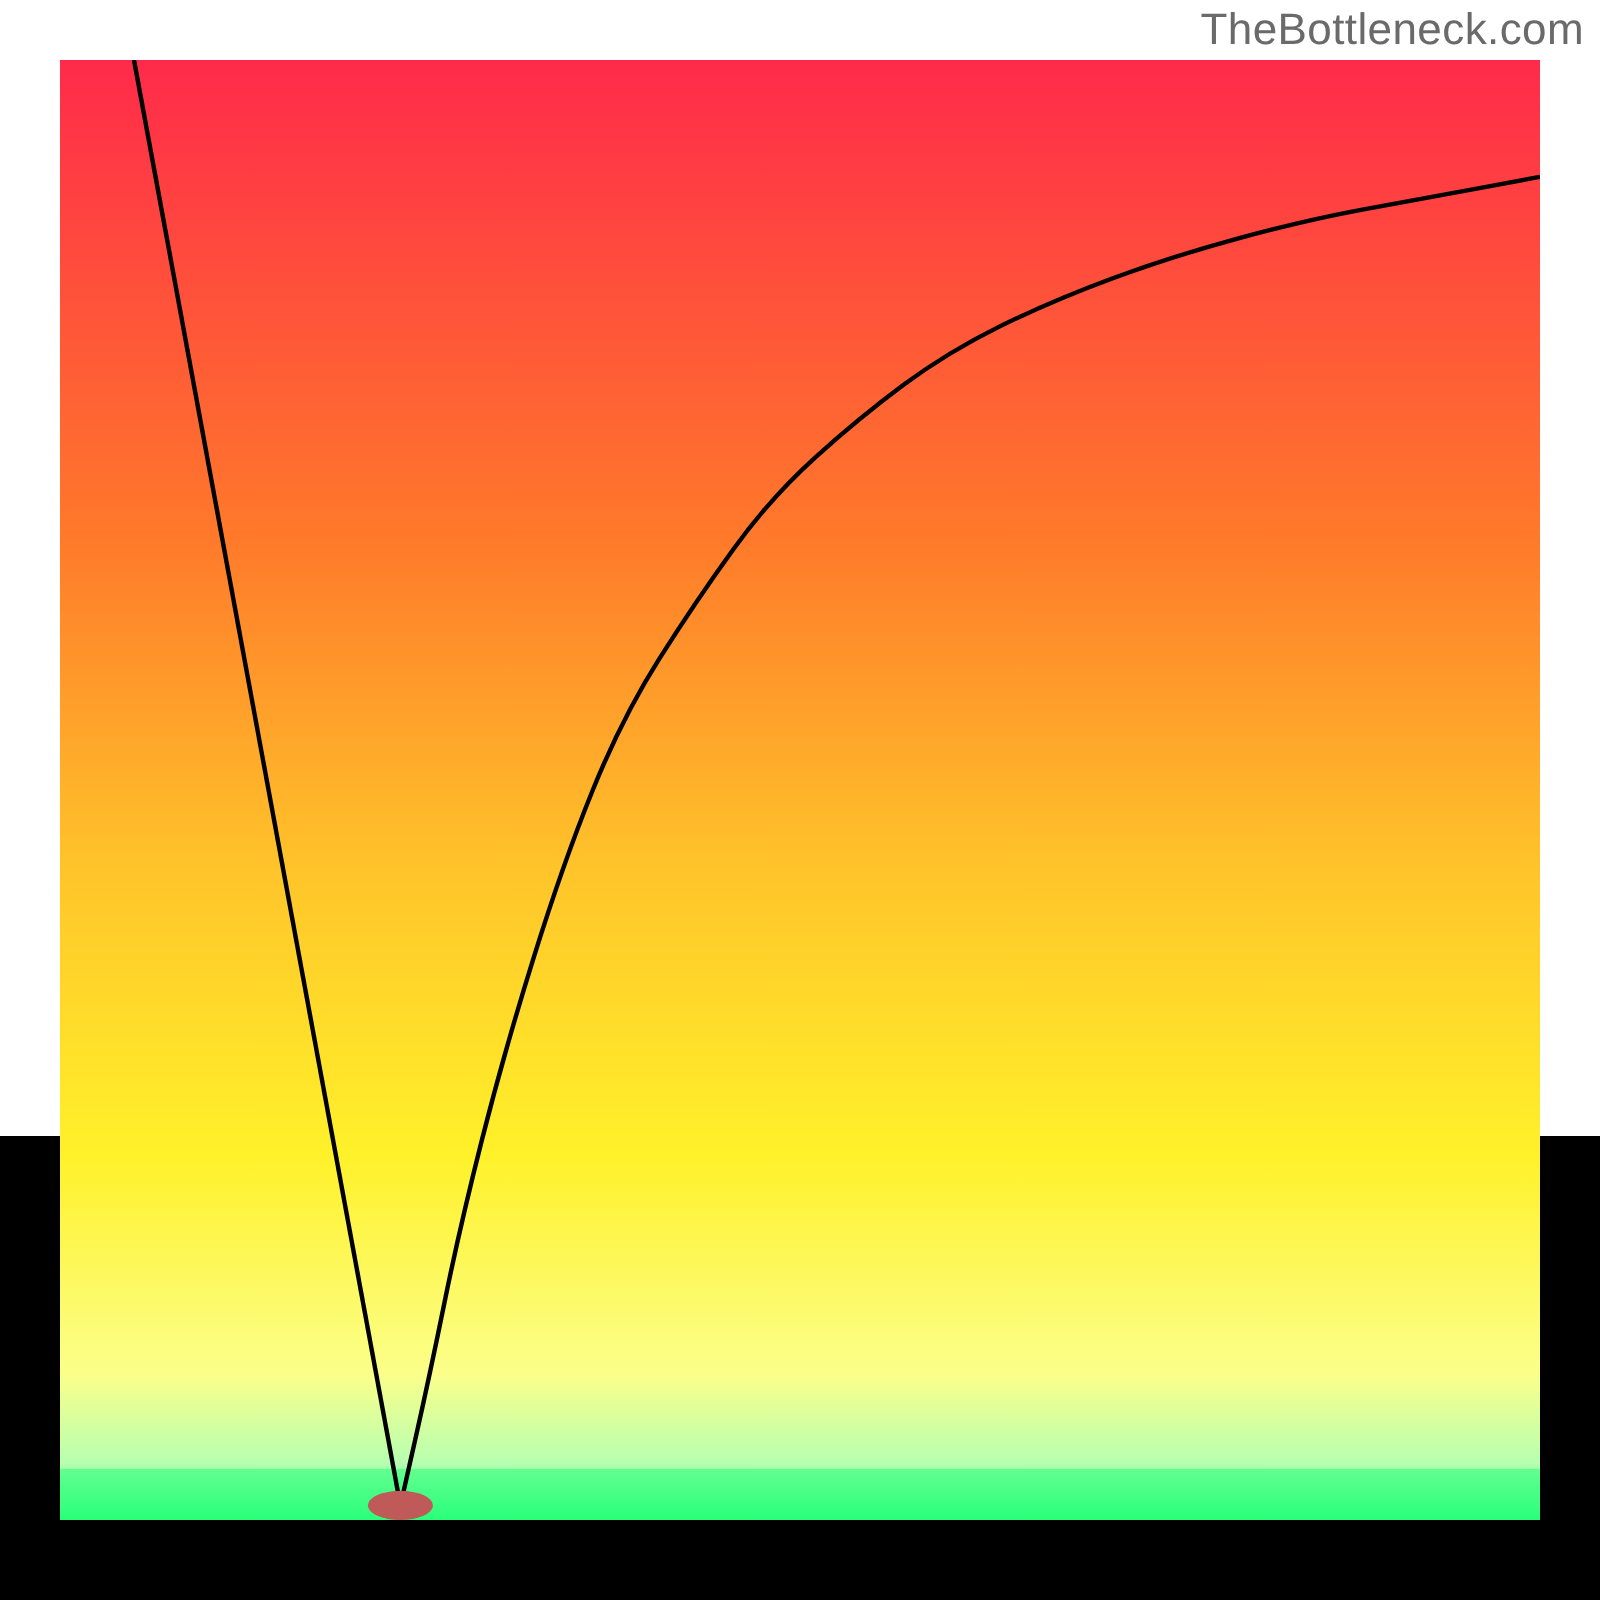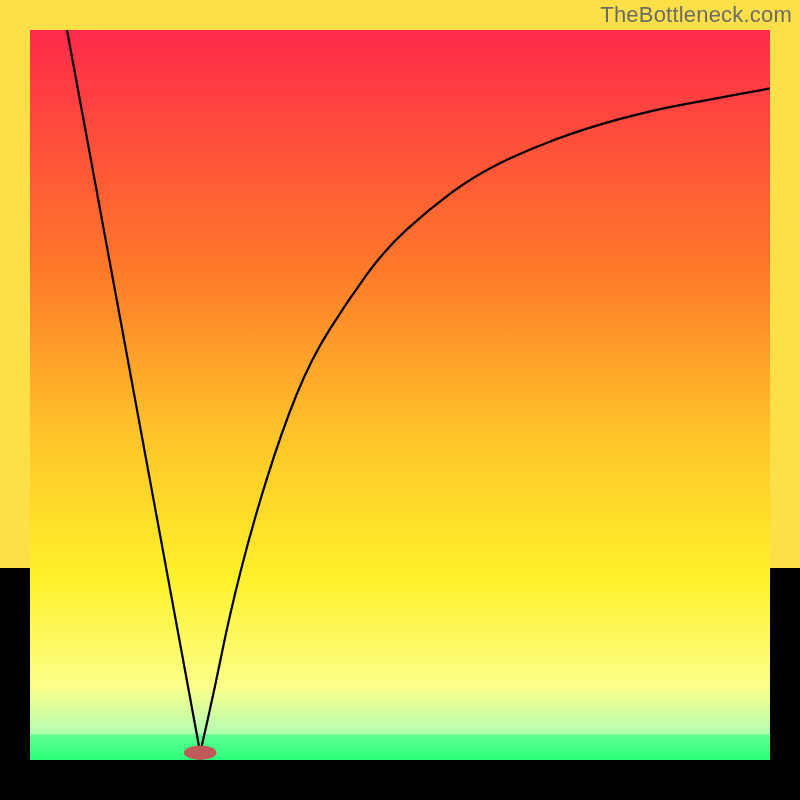--- a/index.html
+++ b/index.html
@@ -8,21 +8,21 @@
     width: 800px;
     height: 800px;
     background: #000;
     font-family: Arial, Helvetica, sans-serif;
     overflow: hidden;
   }
   .frame {
     position: relative;
     width: 800px;
     height: 568px;
-    background: #fde047;
+    background: #ffffff;
   }
   .watermark {
     position: absolute;
     top: 2px;
     right: 8px;
     color: #6a6a6a;
     font-size: 22px;
     font-weight: 500;
     letter-spacing: 0.2px;
     z-index: 10;

